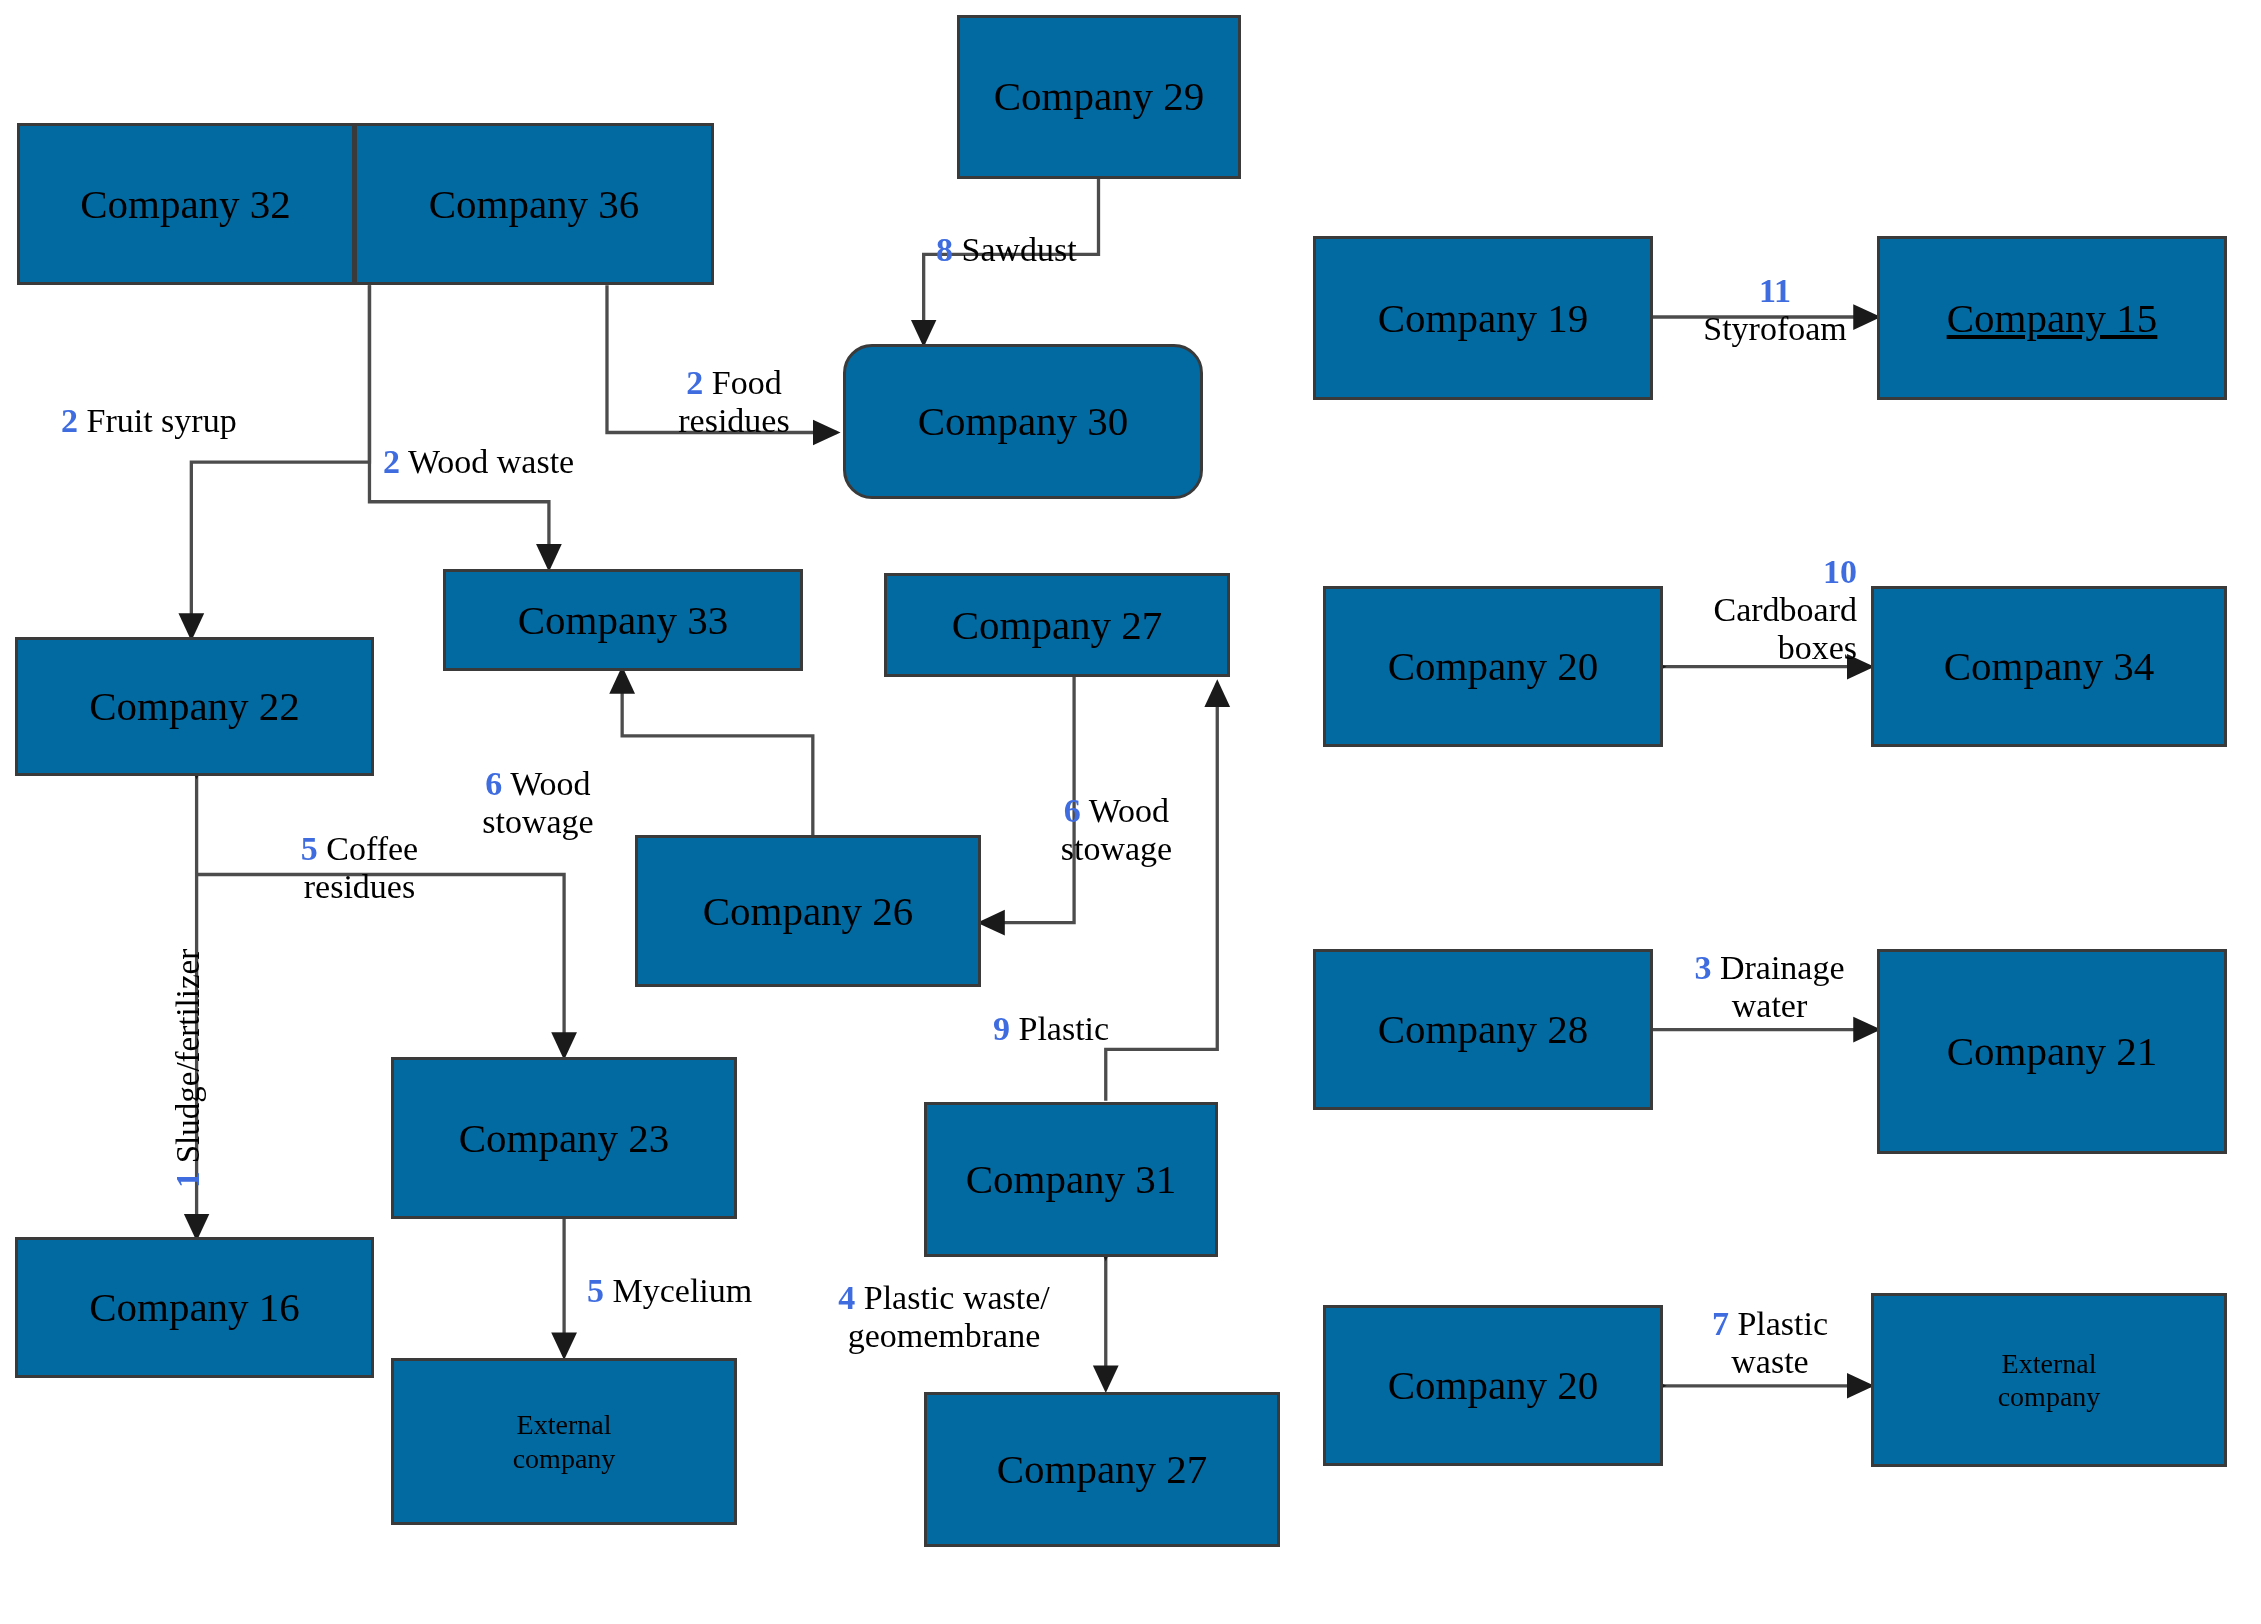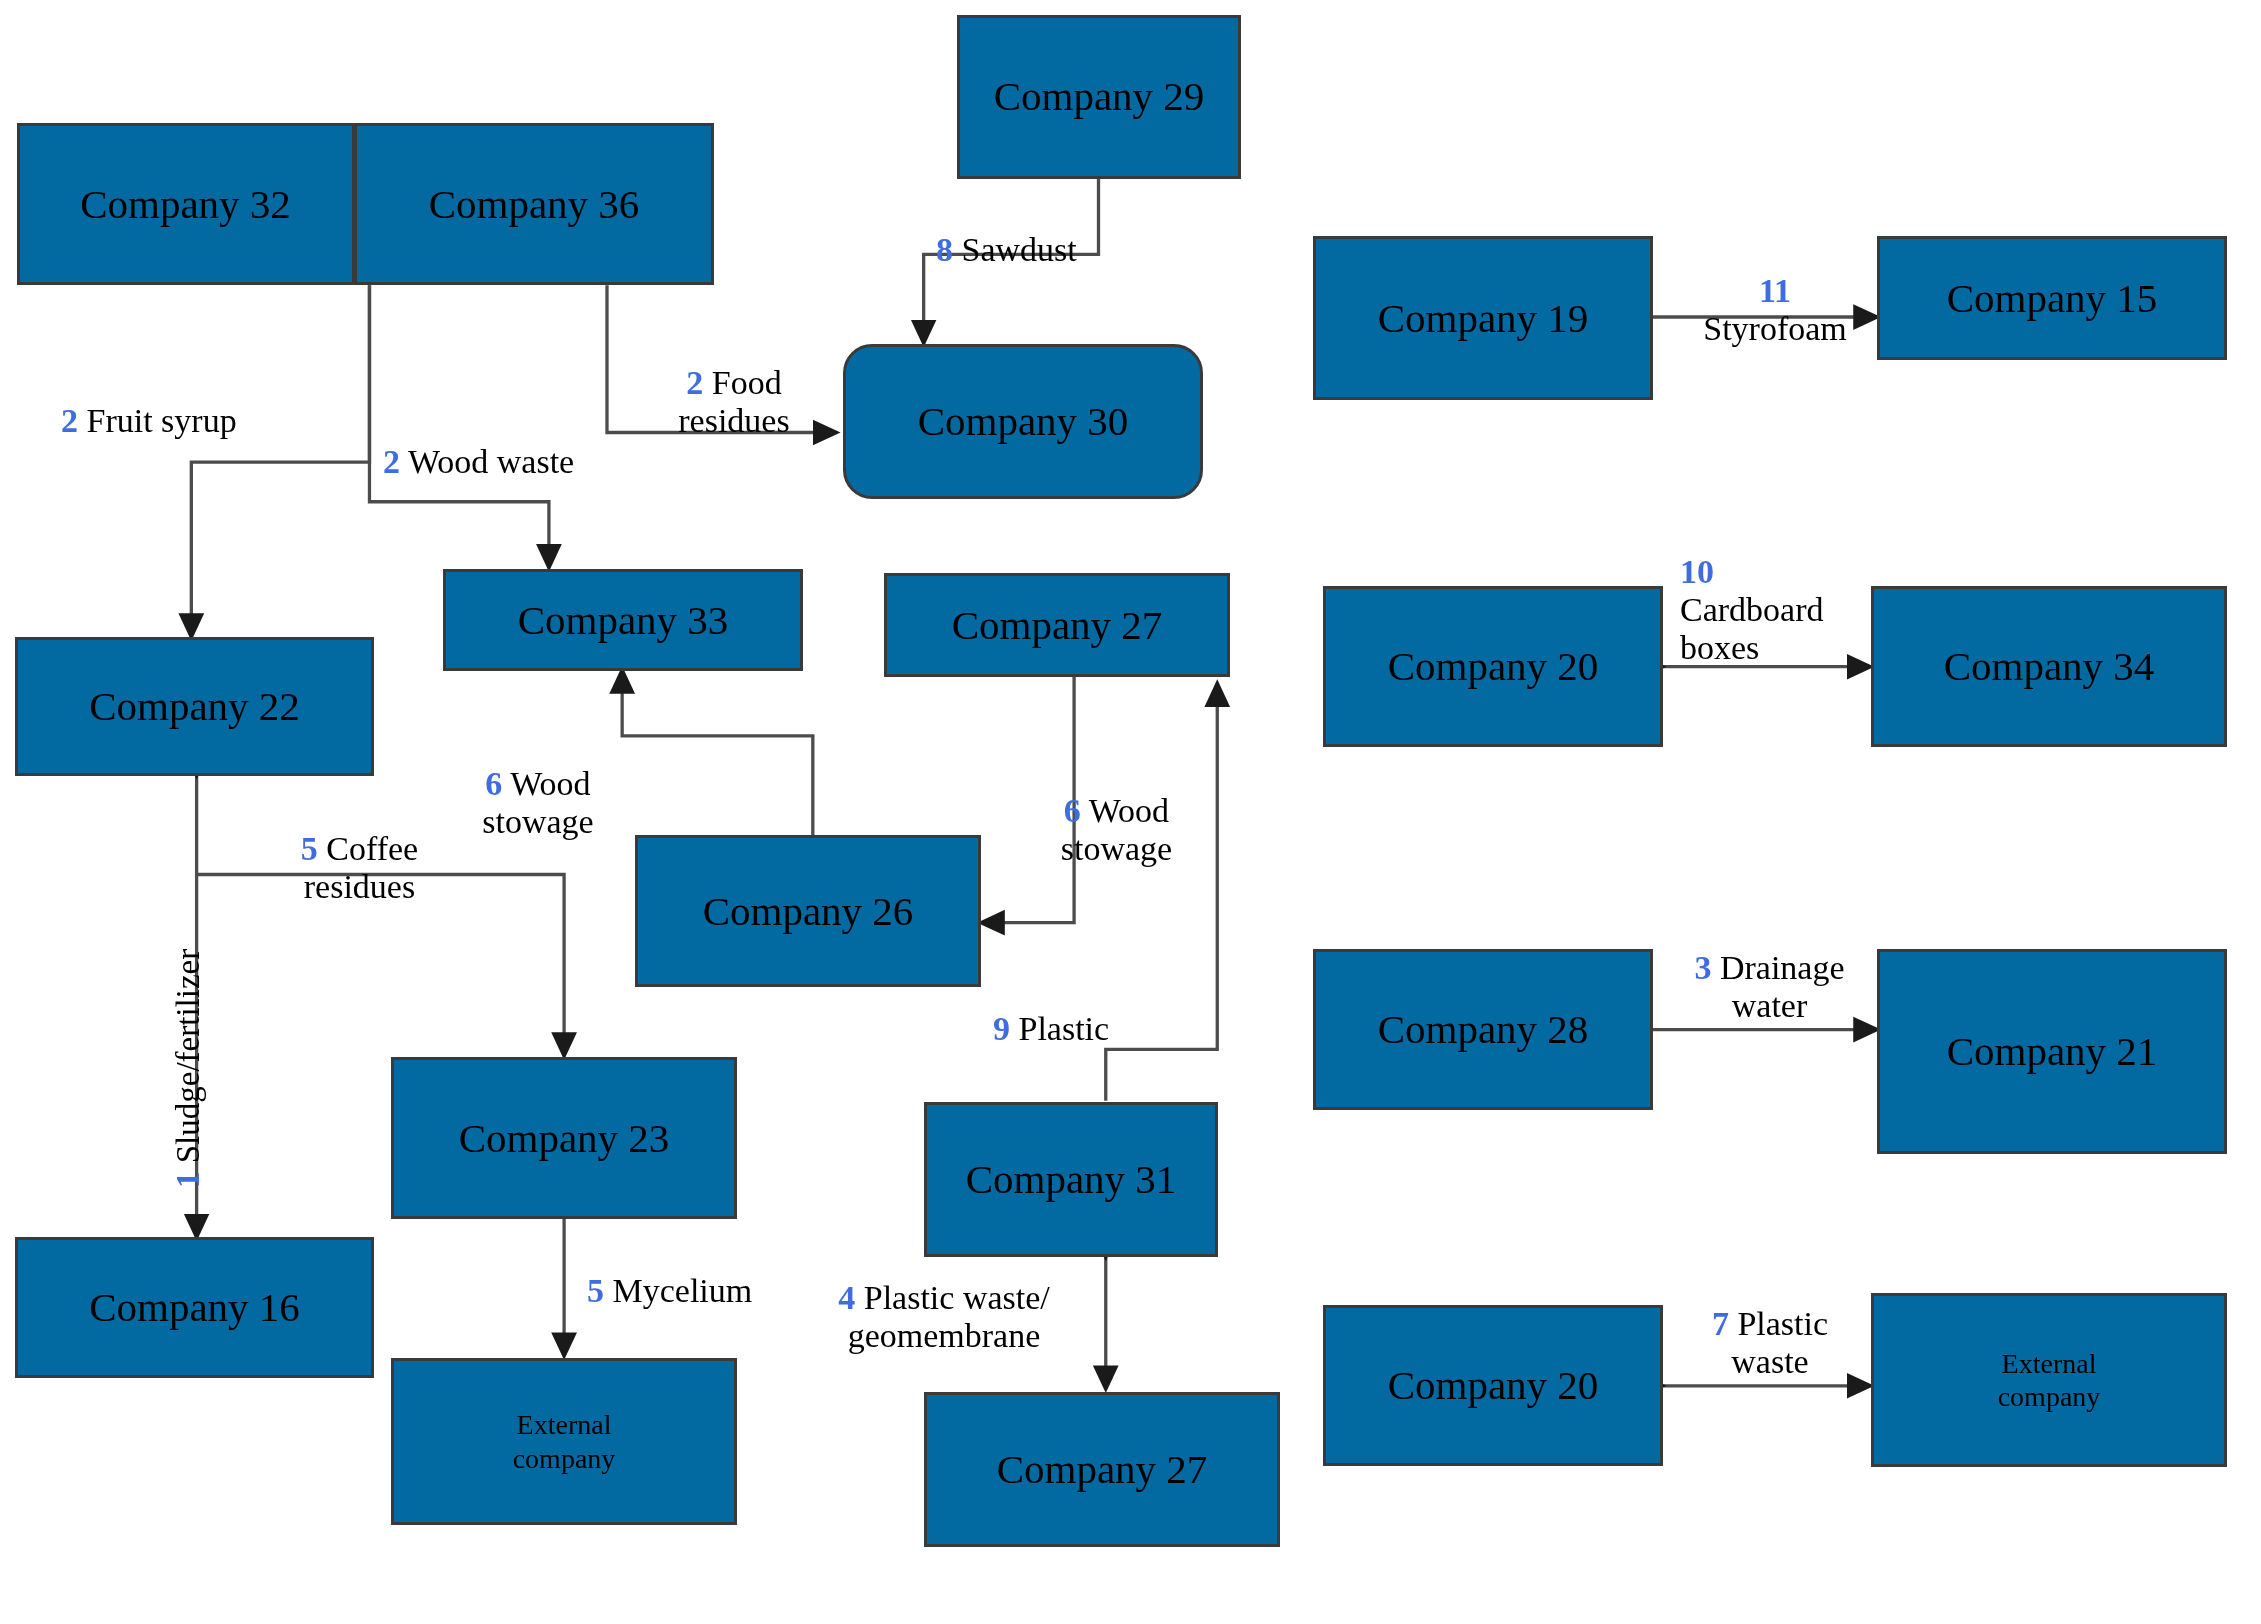--- a/index.html
+++ b/index.html
@@ -112,21 +112,21 @@
   <div class="node" style="left:16.5px; top:123px; width:338px; height:162px;">Company 32</div>
 
   <div class="node" style="left:354px; top:123px; width:360px; height:162px;">Company 36</div>
 
   <div class="node" style="left:957px; top:14.5px; width:284px; height:164px;">Company 29</div>
 
   <div class="node" style="left:843px; top:344px; width:360px; height:155px;border-radius:29px;">Company 30</div>
 
   <div class="node" style="left:1313px; top:236px; width:340px; height:164px;">Company 19</div>
 
-  <div class="node" style="left:1877px; top:236px; width:350px; height:124px;">Company 15</div>
+  <div class="node" style="left:1877px; top:236px; width:350px; height:164px;text-decoration:underline;">Company 15</div>
 
   <div class="node" style="left:15px; top:637px; width:359px; height:139px;">Company 22</div>
 
   <div class="node" style="left:443px; top:569px; width:360px; height:102px;">Company 33</div>
 
   <div class="node" style="left:884px; top:573px; width:346px; height:104px;">Company 27</div>
 
   <div class="node" style="left:1323px; top:586px; width:340px; height:161px;">Company 20</div>
 
   <div class="node" style="left:1871px; top:586px; width:356px; height:161px;">Company 34</div>
@@ -176,21 +176,21 @@
   <div class="edge-label" style="left:936px; top:231px;">
     <span class="num">8</span>
     <span>Sawdust</span>
   </div>
 
   <div class="edge-label" style="left:1689px; top:272px; width:172px; text-align:center;">
     <span class="num">11</span><br>
     <span>Styrofoam</span>
   </div>
 
-  <div class="edge-label" style="left:1680px; top:553px; width:177px; text-align:left;">
+  <div class="edge-label" style="left:1680px; top:553px; width:177px; text-align:right;">
     <span class="num">10</span><br>
     <span>Cardboard</span><br>
     <span>boxes</span>
   </div>
 
   <div class="edge-label wrap" style="left:462px; top:765px; width:152px; text-align:center;">
     <span class="num">6</span>
     <span>Wood</span><br>
     <span>stowage</span>
   </div>

